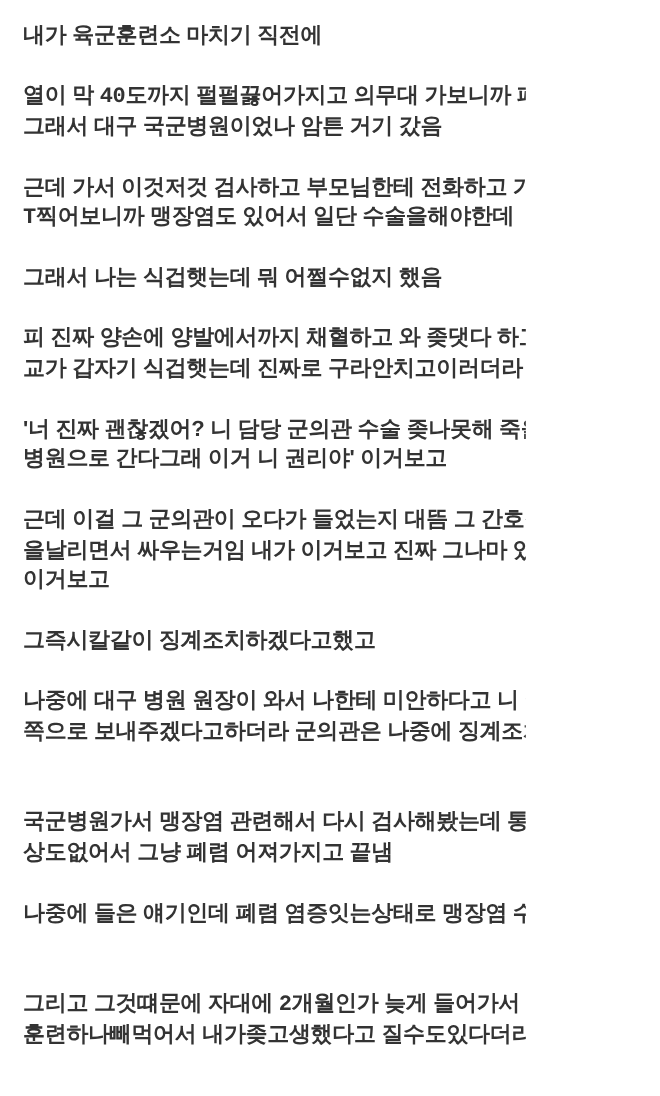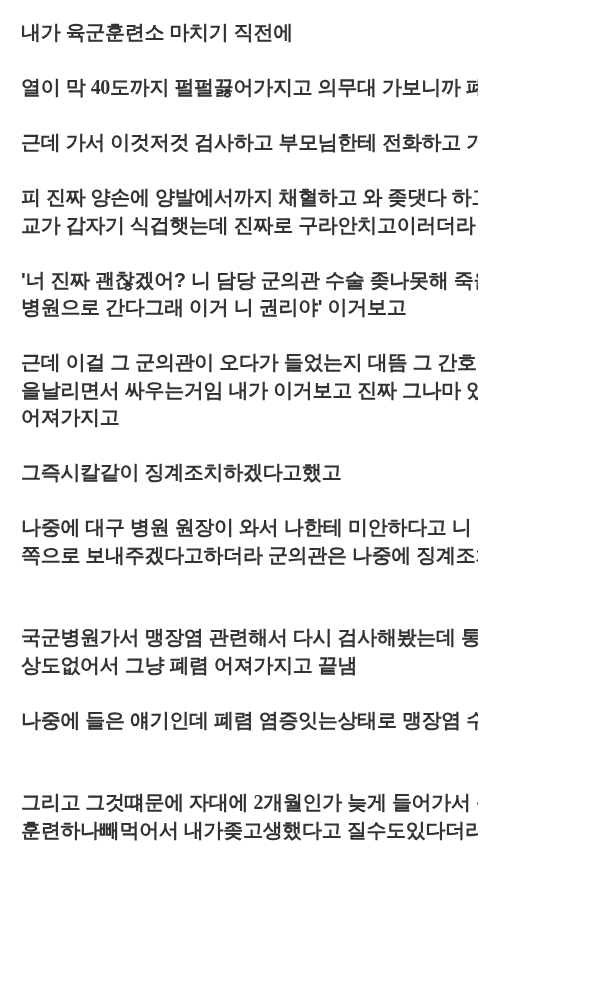--- a/index.html
+++ b/index.html
@@ -31,52 +31,57 @@
     line-height: 27.5px;
     font-size: 20px;
     font-weight: 600;
     letter-spacing: -0.3px;
     color: #333333;
     white-space: nowrap;
     overflow: hidden;
   }
   
   .latin {
-    font-family: Liberation Serif, serif;
+    font-family: Liberation Mono, monospace;
     font-weight: 700;
   }
   .blank-line {
     height: 27.5px;
   }
 </style>
 </head>
 <body>
 
 <div class="post">
     <p class="para">
       <span class="line">내가 육군훈련소 마치기 직전에</span>
     </p>
     <p class="para">
       <span class="line">열이 막 <span class="latin">40</span>도까지 펄펄끓어가지고 의무대 가보니까 폐렴이었던거임</span>
+      <span class="line">그래서 대구 국군병원이었나 암튼 거기 갔음</span>
     </p>
     <p class="para">
       <span class="line">근데 가서 이것저것 검사하고 부모님한테 전화하고 기다리고있는데 </span>
+      <span class="line"><span class="latin">T</span>찍어보니까 맹장염도 있어서 일단 수술을해야한데</span>
+    </p>
+    <p class="para">
+      <span class="line">그래서 나는 식겁햇는데 뭐 어쩔수없지 했음</span>
     </p>
     <p class="para">
       <span class="line">피 진짜 양손에 양발에서까지 채혈하고 와 좆댓다 하고있는데 간호장</span>
       <span class="line">교가 갑자기 식겁햇는데 진짜로 구라안치고이러더라</span>
     </p>
     <p class="para">
       <span class="line">'너 진짜 괜찮겠어? 니 담당 군의관 수술 좆나못해 죽을수도잇어 다른</span>
       <span class="line">병원으로 간다그래 이거 니 권리야' 이거보고</span>
     </p>
     <p class="para">
       <span class="line">근데 이걸 그 군의관이 오다가 들었는지 대뜸 그 간호장교한테 개쌍욕</span>
       <span class="line">을날리면서 싸우는거임 내가 이거보고 진짜 그나마 있던 신뢰감 뚝떨</span>
-      <span class="line">어져가지고</span>
+      <span class="line">이거보고</span>
     </p>
     <p class="para">
       <span class="line">그즉시칼같이 징계조치하겠다고했고</span>
     </p>
     <p class="para">
       <span class="line">나중에 대구 병원 원장이 와서 나한테 미안하다고 니 권리 맞으니까 그</span>
       <span class="line">쪽으로 보내주겠다고하더라 군의관은 나중에 징계조치하겠다고했고</span>
     </p>
     <div class="blank-line"></div>
     <p class="para">

